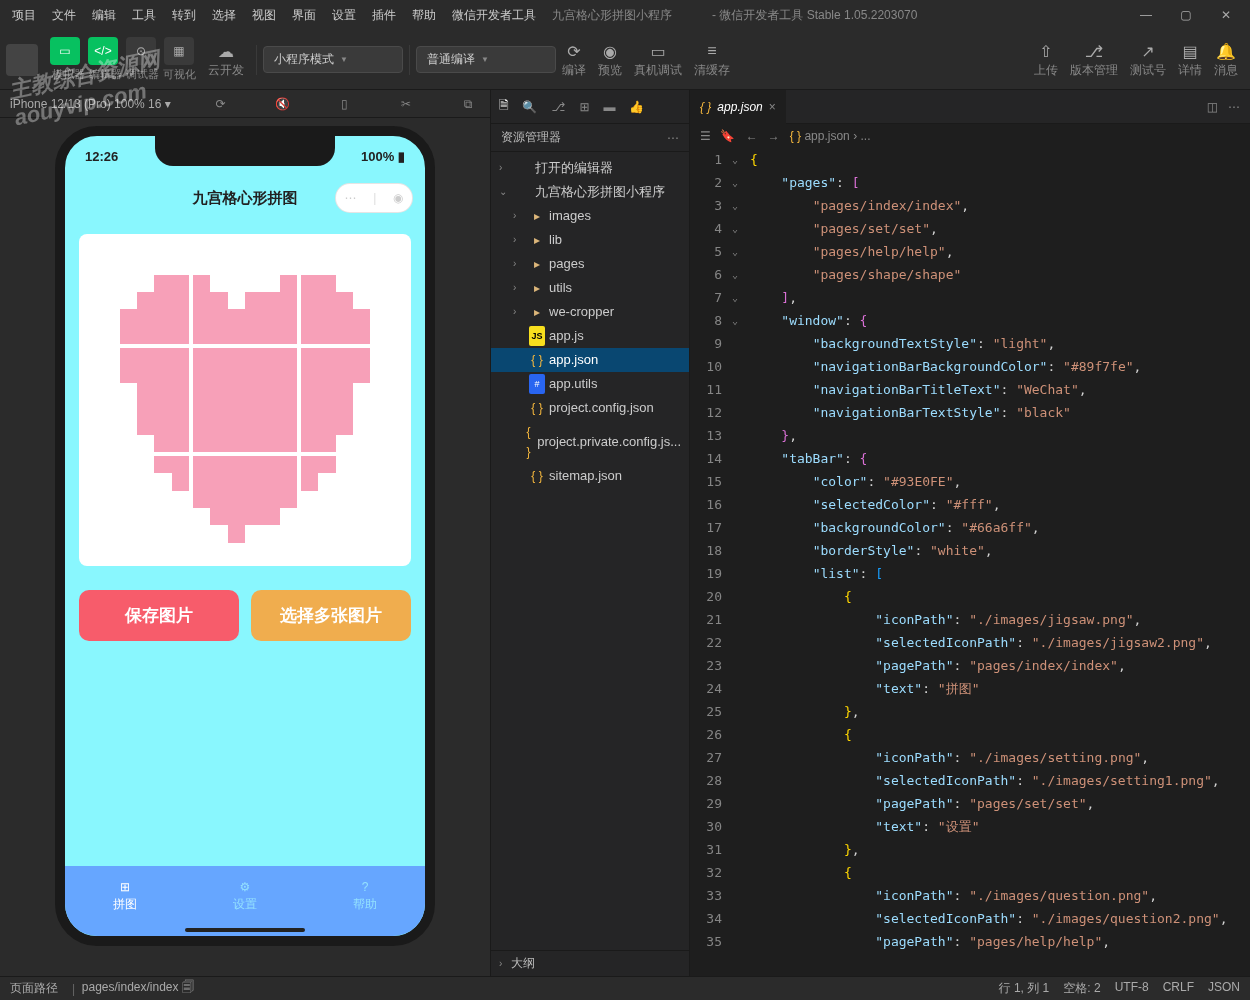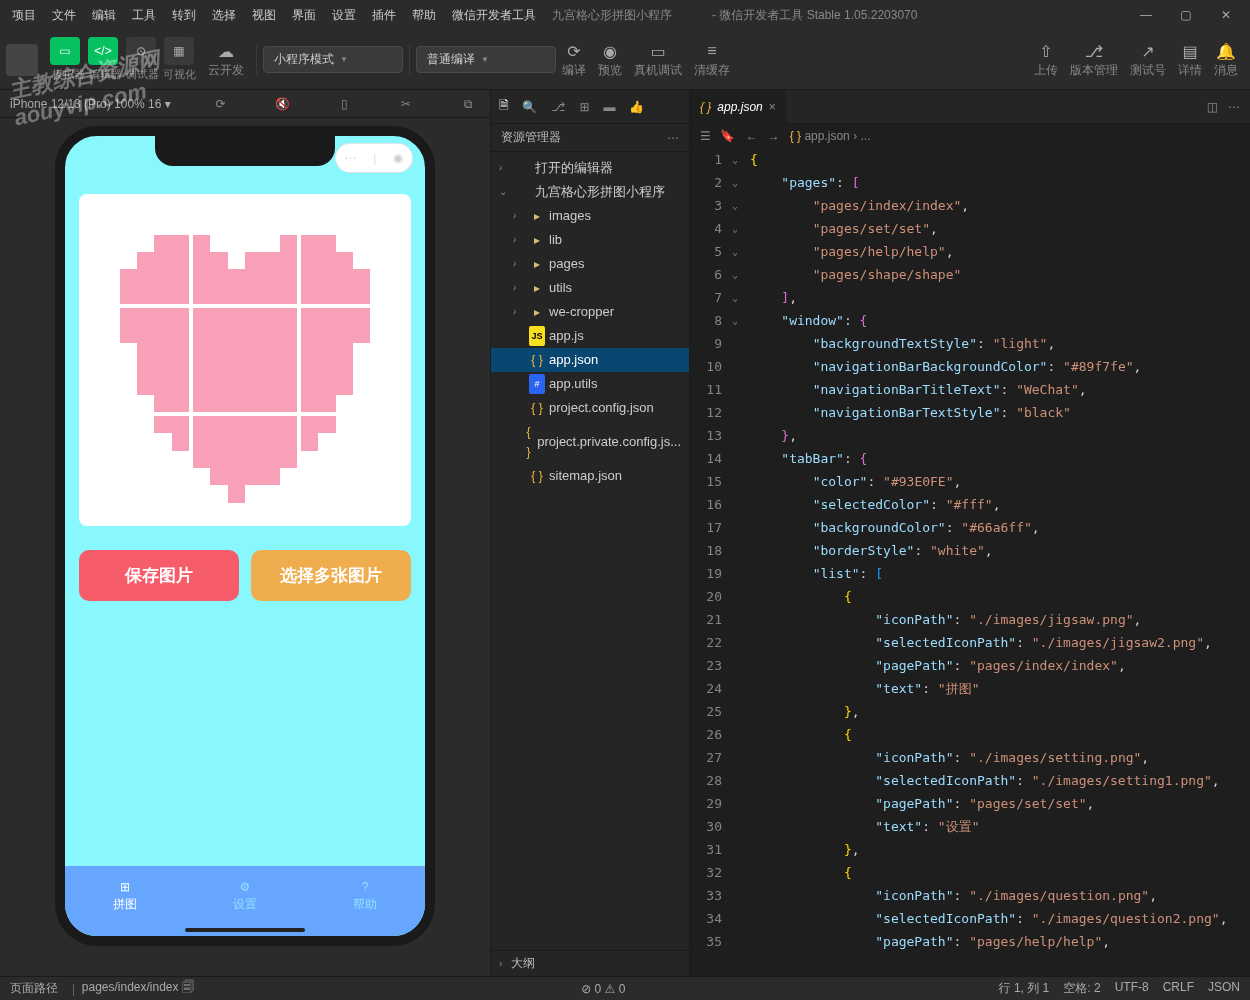--- a/index.html
+++ b/index.html
@@ -209,20 +209,24 @@
       <span><span>iPhone 12/13 (Pro)</span> <span>100% 16</span> ▾</span>
       <span class="sim-icon">⟳</span>
       <span class="sim-icon">🔇</span>
       <span class="sim-icon">▯</span>
       <span class="sim-icon">✂</span>
       <span class="sim-icon">⧉</span>
     </div>
     <div class="sim-area">
       <div class="phone">
         <div class="notch"></div>
+        <div class="statusbar">
+          <span>12:26</span>
+          <span><span>100%</span> ▮</span>
+        </div>
         <div class="nav-header">
           <span class="nav-title">九宫格心形拼图</span>
           <div class="nav-capsule">
             <span>⋯</span>
             <span style="color:#ddd">|</span>
             <span>◉</span>
           </div>
         </div>
         <div class="phone-content">
           <div class="grid-wrap">
@@ -795,21 +799,20 @@
         </div>
       <div class="code-lines" id="codelines"><div><span class="tok-brace">{</span></div><div><span class="">    </span><span class="tok-key">"pages"</span><span class="tok-punc">: </span><span class="tok-brace1">[</span></div><div><span class="">        </span><span class="tok-str">"pages/index/index"</span><span class="tok-punc">,</span></div><div><span class="">        </span><span class="tok-str">"pages/set/set"</span><span class="tok-punc">,</span></div><div><span class="">        </span><span class="tok-str">"pages/help/help"</span><span class="tok-punc">,</span></div><div><span class="">        </span><span class="tok-str">"pages/shape/shape"</span></div><div><span class="">    </span><span class="tok-brace1">]</span><span class="tok-punc">,</span></div><div><span class="">    </span><span class="tok-key">"window"</span><span class="tok-punc">: </span><span class="tok-brace1">{</span></div><div><span class="">        </span><span class="tok-key">"backgroundTextStyle"</span><span class="tok-punc">: </span><span class="tok-str">"light"</span><span class="tok-punc">,</span></div><div><span class="">        </span><span class="tok-key">"navigationBarBackgroundColor"</span><span class="tok-punc">: </span><span class="tok-str">"#89f7fe"</span><span class="tok-punc">,</span></div><div><span class="">        </span><span class="tok-key">"navigationBarTitleText"</span><span class="tok-punc">: </span><span class="tok-str">"WeChat"</span><span class="tok-punc">,</span></div><div><span class="">        </span><span class="tok-key">"navigationBarTextStyle"</span><span class="tok-punc">: </span><span class="tok-str">"black"</span></div><div><span class="">    </span><span class="tok-brace1">}</span><span class="tok-punc">,</span></div><div><span class="">    </span><span class="tok-key">"tabBar"</span><span class="tok-punc">: </span><span class="tok-brace1">{</span></div><div><span class="">        </span><span class="tok-key">"color"</span><span class="tok-punc">: </span><span class="tok-str">"#93E0FE"</span><span class="tok-punc">,</span></div><div><span class="">        </span><span class="tok-key">"selectedColor"</span><span class="tok-punc">: </span><span class="tok-str">"#fff"</span><span class="tok-punc">,</span></div><div><span class="">        </span><span class="tok-key">"backgroundColor"</span><span class="tok-punc">: </span><span class="tok-str">"#66a6ff"</span><span class="tok-punc">,</span></div><div><span class="">        </span><span class="tok-key">"borderStyle"</span><span class="tok-punc">: </span><span class="tok-str">"white"</span><span class="tok-punc">,</span></div><div><span class="">        </span><span class="tok-key">"list"</span><span class="tok-punc">: </span><span class="tok-brace2">[</span></div><div><span class="">            </span><span class="tok-brace">{</span></div><div><span class="">                </span><span class="tok-key">"iconPath"</span><span class="tok-punc">: </span><span class="tok-str">"./images/jigsaw.png"</span><span class="tok-punc">,</span></div><div><span class="">                </span><span class="tok-key">"selectedIconPath"</span><span class="tok-punc">: </span><span class="tok-str">"./images/jigsaw2.png"</span><span class="tok-punc">,</span></div><div><span class="">                </span><span class="tok-key">"pagePath"</span><span class="tok-punc">: </span><span class="tok-str">"pages/index/index"</span><span class="tok-punc">,</span></div><div><span class="">                </span><span class="tok-key">"text"</span><span class="tok-punc">: </span><span class="tok-str">"拼图"</span></div><div><span class="">            </span><span class="tok-brace">}</span><span class="tok-punc">,</span></div><div><span class="">            </span><span class="tok-brace">{</span></div><div><span class="">                </span><span class="tok-key">"iconPath"</span><span class="tok-punc">: </span><span class="tok-str">"./images/setting.png"</span><span class="tok-punc">,</span></div><div><span class="">                </span><span class="tok-key">"selectedIconPath"</span><span class="tok-punc">: </span><span class="tok-str">"./images/setting1.png"</span><span class="tok-punc">,</span></div><div><span class="">                </span><span class="tok-key">"pagePath"</span><span class="tok-punc">: </span><span class="tok-str">"pages/set/set"</span><span class="tok-punc">,</span></div><div><span class="">                </span><span class="tok-key">"text"</span><span class="tok-punc">: </span><span class="tok-str">"设置"</span></div><div><span class="">            </span><span class="tok-brace">}</span><span class="tok-punc">,</span></div><div><span class="">            </span><span class="tok-brace">{</span></div><div><span class="">                </span><span class="tok-key">"iconPath"</span><span class="tok-punc">: </span><span class="tok-str">"./images/question.png"</span><span class="tok-punc">,</span></div><div><span class="">                </span><span class="tok-key">"selectedIconPath"</span><span class="tok-punc">: </span><span class="tok-str">"./images/question2.png"</span><span class="tok-punc">,</span></div><div><span class="">                </span><span class="tok-key">"pagePath"</span><span class="tok-punc">: </span><span class="tok-str">"pages/help/help"</span><span class="tok-punc">,</span></div></div>
     </div>
   </div>
 </div>
 
 <div class="statusbar-bottom">
   <span class="sb-item">页面路径</span>
   <span style="color:#666">|</span>&nbsp;&nbsp;
   <span class="sb-item"><span>pages/index/index</span> 🗐</span>
-  <span style="flex:1;text-align:center">⊘ 0 ⚠ 0</span>
   <div class="sb-right">
     <span>行 1, 列 1</span>
     <span>空格: 2</span>
     <span>UTF-8</span>
     <span>CRLF</span>
     <span>JSON</span>
   </div>
 </div>
 
 </body></html>

